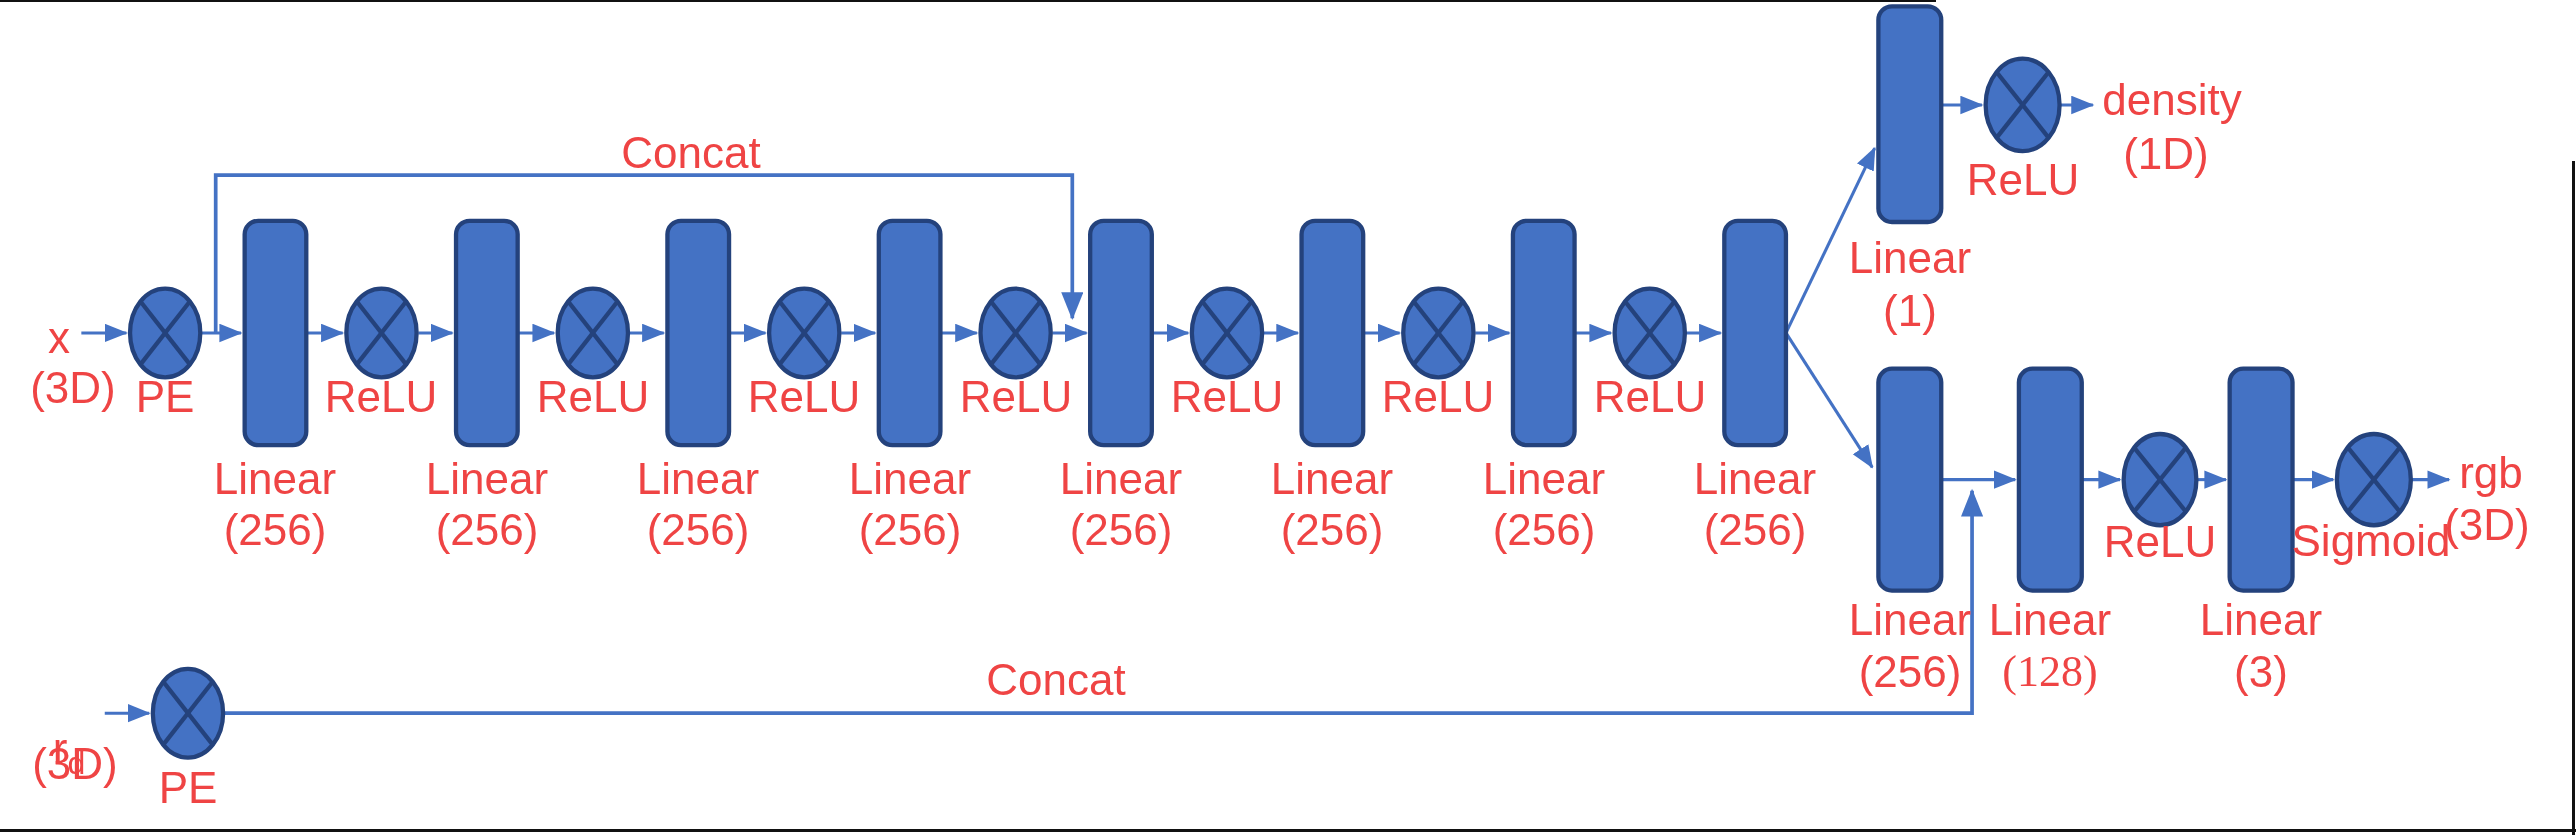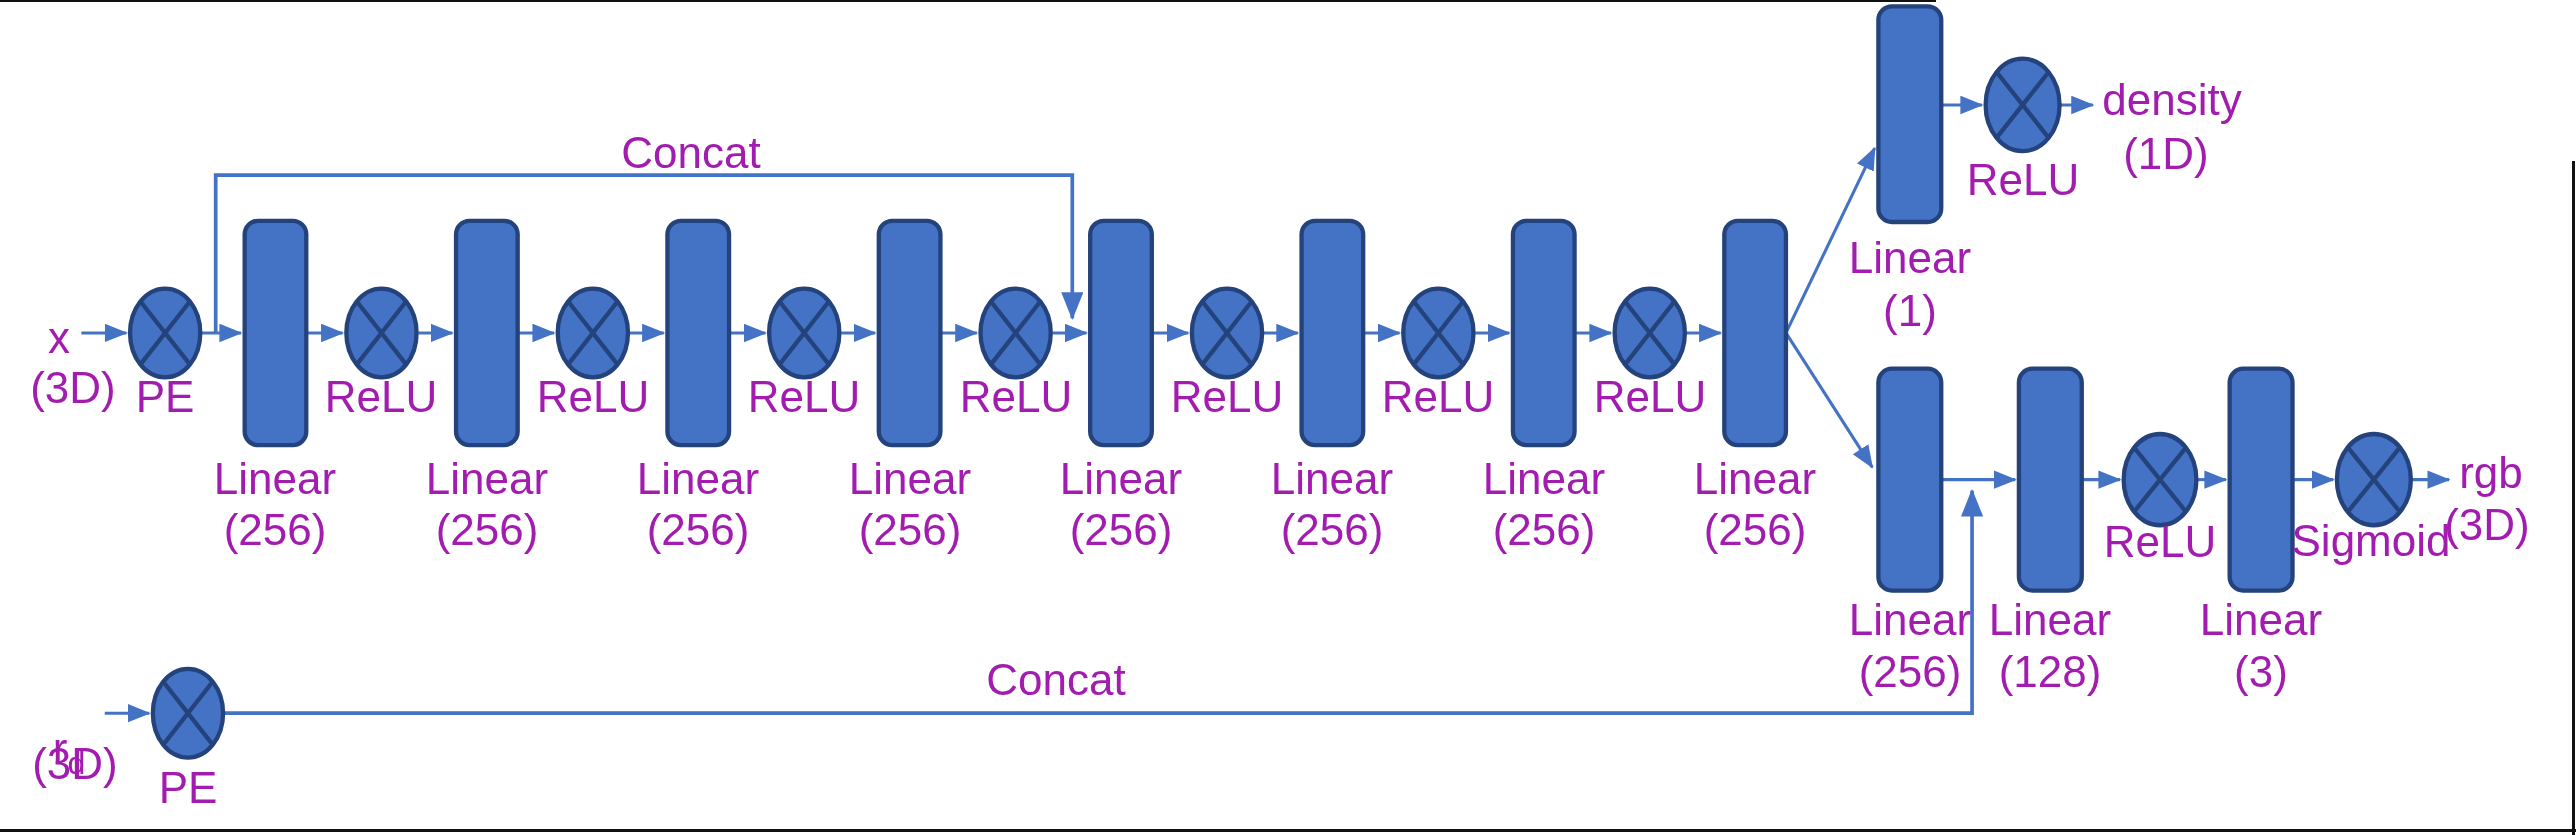--- a/index.html
+++ b/index.html
@@ -8,21 +8,21 @@
     width:2576px;height:836px;
     background:#ffffff;
     overflow:hidden;
     font-family:"Liberation Sans", sans-serif;
   }
   .lbl{
     position:absolute;
     transform:translate(-50%,-50%);
     font-size:44px;
     line-height:1;
-    color:#a21caf;
+    color:#ef4444;
     white-space:nowrap;
     text-align:right;
   }
   .sub{font-size:32px;vertical-align:-10px;}
   svg{position:absolute;left:0;top:0;}
   .frame{position:absolute;background:#111;}
 </style>
 </head>
 <body>
 
@@ -183,21 +183,21 @@
 
   <div class="lbl" style="left:1910px;top:258px;">Linear</div>
   <div class="lbl" style="left:1910px;top:311px;">(1)</div>
   <div class="lbl" style="left:2023px;top:180px;">ReLU</div>
   <div class="lbl" style="left:2172px;top:100px;">density</div>
   <div class="lbl" style="left:2166px;top:154px;">(1D)</div>
 
   <div class="lbl" style="left:1910px;top:620px;">Linear</div>
   <div class="lbl" style="left:1910px;top:672px;">(256)</div>
   <div class="lbl" style="left:2050px;top:620px;">Linear</div>
-  <div class="lbl" style="left:2050px;top:672px;">(128)</div>
+  <div class="lbl" style="left:2050px;top:672px;font-family:Liberation Serif, serif;">(128)</div>
   <div class="lbl" style="left:2261px;top:620px;">Linear</div>
   <div class="lbl" style="left:2261px;top:672px;">(3)</div>
   <div class="lbl" style="left:2160px;top:542px;">ReLU</div>
   <div class="lbl" style="left:2371px;top:541px;">Sigmoid</div>
   <div class="lbl" style="left:2491px;top:473px;">rgb</div>
   <div class="lbl" style="left:2487px;top:525px;">(3D)</div>
 
   <div class="lbl" style="left:69px;top:709px;margin-top:44px;">
     <span>r</span><span class="sub">d</span>
   </div>

